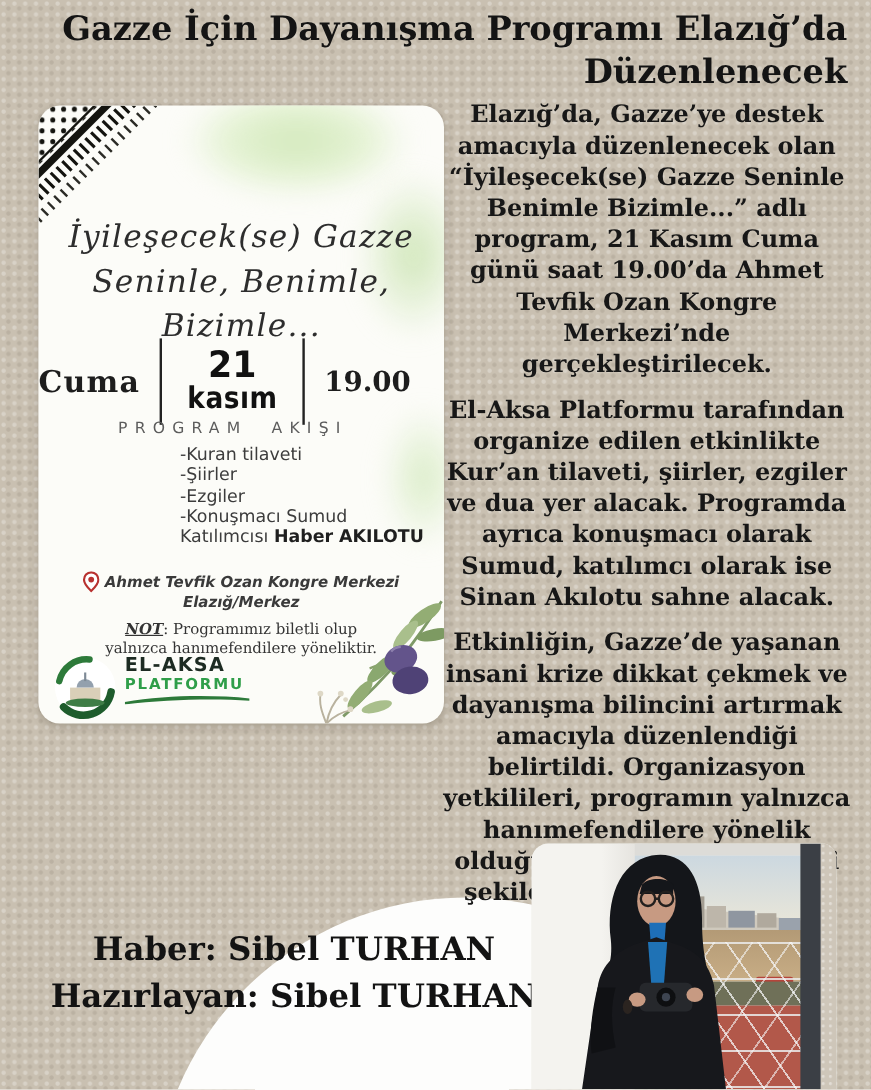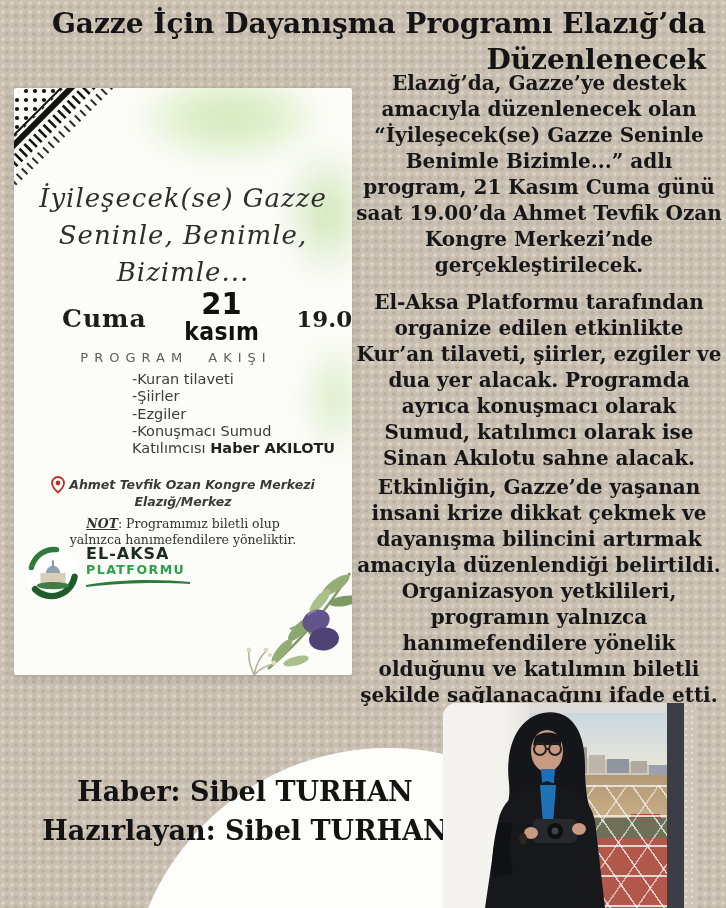--- a/index.html
+++ b/index.html
@@ -17,36 +17,36 @@
     position:absolute;top:6px;left:20px;right:20px;margin:0;
     text-align:right;font-size:28px;line-height:1.3;font-weight:bold;color:#141414;
   }
   
   .deco-circle{
     position:absolute;left:128px;top:748px;width:520px;height:520px;
     border-radius:50%;background:#fdfdfc;z-index:1;
   }
   
   .poster{
-    position:absolute;left:14px;top:88px;width:338px;height:587px;
-    background:#fcfcf8;border-radius:2px;box-shadow:0 2px 8px rgba(60,50,35,.25);
+    position:absolute;left:32px;top:88px;width:338px;height:515px;
+    background:#fcfcf8;border-radius:18px;box-shadow:0 2px 8px rgba(60,50,35,.25);
     overflow:hidden;z-index:2;
   }
   .keffiyeh{position:absolute;left:0;top:0;}
   .blob{position:absolute;border-radius:50%;filter:blur(10px);}
   .blob.b1{left:120px;top:-18px;width:190px;height:95px;background:radial-gradient(closest-side,#d3e9bc,#e4f2d3 60%,transparent);}
   .blob.b2{right:-22px;top:55px;width:95px;height:140px;background:radial-gradient(closest-side,#cfe6b8,transparent);}
   .blob.b3{right:-18px;top:250px;width:70px;height:120px;background:radial-gradient(closest-side,#d9ecc6,transparent);}
   .script-title{
     position:absolute;top:92px;left:0;right:0;text-align:center;
     font-style:italic;font-size:26px;line-height:37px;color:#2d2d2d;letter-spacing:1px;
   }
   .date-row{
     position:absolute;top:192px;left:0;right:0;height:76px;
-    display:flex;align-items:center;justify-content:flex-start;gap:16px;padding-left:48px;
+    display:flex;align-items:center;justify-content:flex-start;gap:16px;
   }
   .date-row .day{font-size:25px;font-weight:bold;color:#1d1d1d;letter-spacing:1px;}
   .date-row .vbar{width:2px;height:72px;background:#222;}
   .datestack{display:flex;flex-direction:column;align-items:center;font-family:"DejaVu Sans",sans-serif;}
   .datestack .dnum{font-size:29px;font-weight:bold;line-height:1;color:#111;transform:scaleY(1.05);}
   .datestack .dmon{font-size:25px;font-weight:bold;line-height:1.05;color:#111;letter-spacing:.5px;transform:scaleX(.88);}
   .date-row .time{font-size:23px;font-weight:bold;color:#1d1d1d;}
   .prog-head{
     position:absolute;top:262px;left:0;right:14px;text-align:center;
     font-family:"DejaVu Sans",sans-serif;font-size:13px;color:#5c5c5c;
@@ -70,21 +70,21 @@
   .note-label{font-weight:bold;font-style:italic;text-decoration:underline;}
   .logo{position:absolute;left:12px;top:458px;display:flex;align-items:flex-start;gap:6px;}
   .logo-text{display:flex;flex-direction:column;line-height:1;}
   .logo-text .lt1{font-family:"DejaVu Sans",sans-serif;font-weight:bold;font-size:16px;color:#1d2b22;letter-spacing:1px;}
   .logo-text .lt2{font-family:"DejaVu Sans",sans-serif;font-weight:bold;font-size:12.5px;color:#2f9e49;letter-spacing:1.5px;margin-top:2px;}
   .logo-text .swoosh{margin-top:2px;}
   .olive{position:absolute;right:-4px;bottom:-4px;}
   
   .article{position:absolute;left:356px;top:70px;width:366px;z-index:2;}
   .article p{
-    margin:0;text-align:center;font-weight:bold;color:#171717;
+    margin:12px;text-align:center;font-weight:bold;color:#171717;
     font-size:20px;line-height:26px;
   }
   .article p + p{margin-top:11px;}
   .article p:nth-child(3){margin-top:3px;}
   
   .byline{
     position:absolute;left:30px;top:772px;width:430px;z-index:2;
     text-align:center;font-weight:bold;font-size:27px;line-height:39px;color:#131313;
   }
   

